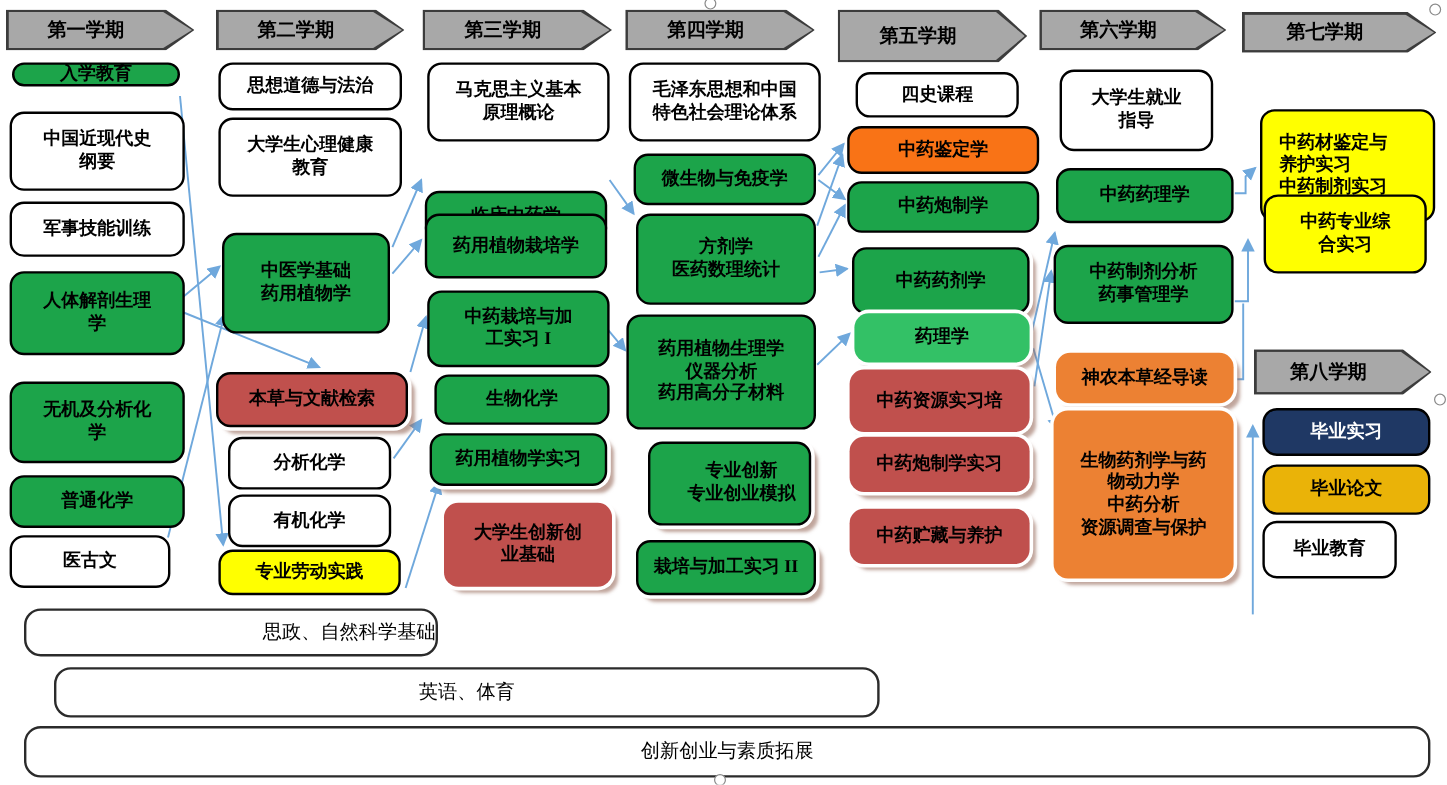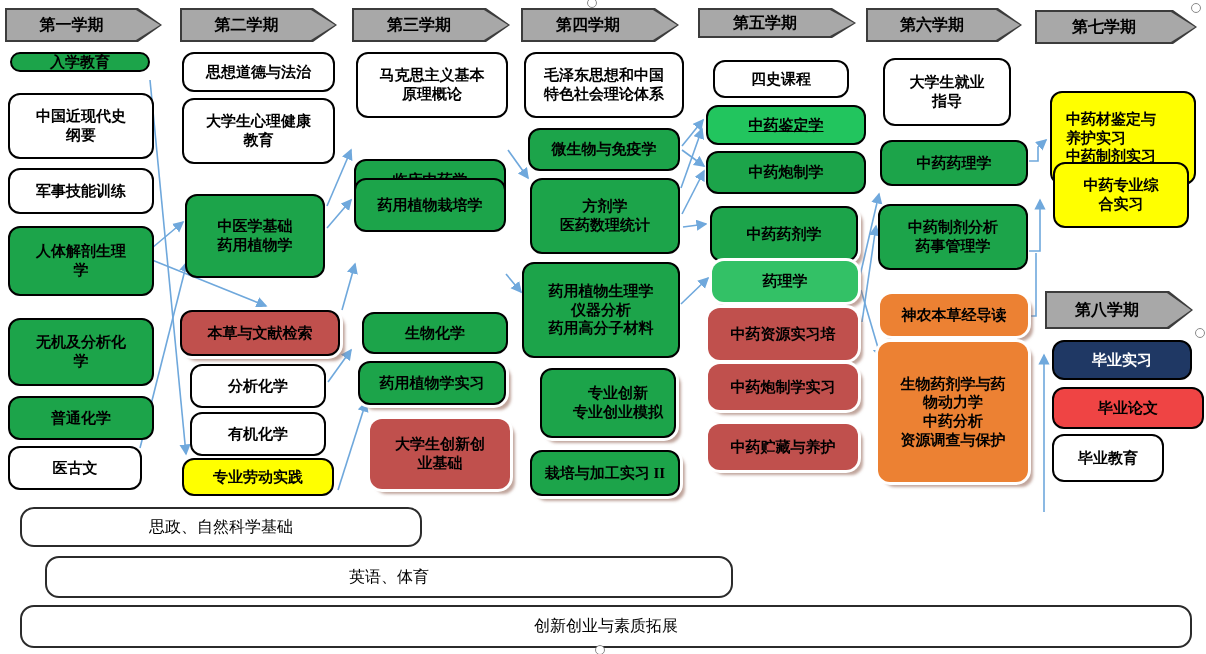--- a/index.html
+++ b/index.html
@@ -82,21 +82,21 @@
     <div class="hdr" style="left: 352px; top: 8px; width: 158px; height: 34px;">
       <div class="hdr-outer" style="clip-path: polygon(0px 0px, calc(100% - 24px) 0px, 100% 50%, calc(100% - 24px) 100%, 0px 100%); background: rgb(60, 60, 60);"></div>
       <div class="hdr-inner" style="clip-path: polygon(0px 0px, calc(100% - 24px) 0px, 100% 50%, calc(100% - 24px) 100%, 0px 100%); background: rgb(168, 168, 168);"></div>
       <div class="hdr-label" style="width: calc(100% - 24px);">第三学期</div>
     </div>
     <div class="hdr" style="left: 521px; top: 8px; width: 158px; height: 34px;">
       <div class="hdr-outer" style="clip-path: polygon(0px 0px, calc(100% - 24px) 0px, 100% 50%, calc(100% - 24px) 100%, 0px 100%); background: rgb(60, 60, 60);"></div>
       <div class="hdr-inner" style="clip-path: polygon(0px 0px, calc(100% - 24px) 0px, 100% 50%, calc(100% - 24px) 100%, 0px 100%); background: rgb(168, 168, 168);"></div>
       <div class="hdr-label" style="width: calc(100% - 24px);">第四学期</div>
     </div>
-    <div class="hdr" style="left: 698px; top: 8px; width: 158px; height: 30px; text-align: center;">
+    <div class="hdr" style="left: 698px; top: 8px; width: 158px; height: 44px; text-align: center;">
       <div class="hdr-outer" style="clip-path: polygon(0px 0px, calc(100% - 24px) 0px, 100% 50%, calc(100% - 24px) 100%, 0px 100%); background: rgb(60, 60, 60);"></div>
       <div class="hdr-inner" style="clip-path: polygon(0px 0px, calc(100% - 24px) 0px, 100% 50%, calc(100% - 24px) 100%, 0px 100%); background: rgb(168, 168, 168);"></div>
       <div class="hdr-label" style="width: calc(100% - 24px);">第五学期</div>
     </div>
     <div class="hdr" style="left: 866px; top: 8px; width: 156px; height: 34px;">
       <div class="hdr-outer" style="clip-path: polygon(0px 0px, calc(100% - 24px) 0px, 100% 50%, calc(100% - 24px) 100%, 0px 100%); background: rgb(60, 60, 60);"></div>
       <div class="hdr-inner" style="clip-path: polygon(0px 0px, calc(100% - 24px) 0px, 100% 50%, calc(100% - 24px) 100%, 0px 100%); background: rgb(168, 168, 168);"></div>
       <div class="hdr-label" style="width: calc(100% - 24px);">第六学期</div>
     </div>
     <div class="hdr" style="left: 1035px; top: 10px; width: 162px; height: 34px;">
@@ -158,20 +158,24 @@
     </div>
     <div class="box bordered" style="left: 356px; top: 52px; width: 152px; height: 66px; background: rgb(255, 255, 255);">
       <div>马克思主义基本</div>
       <div>原理概论</div>
     </div>
     <div class="box bordered" style="left: 354px; top: 127px; width: 152px; height: 43px; background: rgb(28, 164, 74); margin-top: 32px;">
       <div>临床中药学</div>
     </div>
     <div class="box bordered" style="left: 354px; top: 178px; width: 152px; height: 54px; background: rgb(28, 164, 74);">
       <div>药用植物栽培学</div>
+    </div>
+    <div class="box bordered" style="left: 356px; top: 242px; width: 152px; height: 64px; background: rgb(28, 164, 74);">
+      <div>中药栽培与加</div>
+      <div>工实习 I</div>
     </div>
     <div class="box bordered" style="left: 362px; top: 312px; width: 146px; height: 42px; background: rgb(28, 164, 74);">
       <div>生物化学</div>
     </div>
     <div class="box bordered shadowed" style="left: 358px; top: 361px; width: 148px; height: 44px; background: rgb(28, 164, 74);">
       <div>药用植物学实习</div>
     </div>
     <div class="box shadowed" style="left: 370px; top: 419px; width: 140px; height: 70px; background: rgb(192, 80, 77);">
       <div>大学生创新创</div>
       <div>业基础</div>
@@ -195,21 +199,21 @@
     <div class="box bordered shadowed" style="left: 540px; top: 368px; width: 136px; height: 70px; background: rgb(28, 164, 74); padding-left: 24px;">
       <div>专业创新</div>
       <div>专业创业模拟</div>
     </div>
     <div class="box bordered shadowed" style="left: 530px; top: 450px; width: 150px; height: 46px; background: rgb(28, 164, 74);">
       <div>栽培与加工实习 II</div>
     </div>
     <div class="box bordered" style="left: 713px; top: 60px; width: 136px; height: 38px; background: rgb(255, 255, 255);">
       <div>四史课程</div>
     </div>
-    <div class="box bordered" style="left: 706px; top: 105px; width: 160px; height: 40px; background: #22c55e; text-decoration: underline;">
+    <div class="box bordered" style="left: 706px; top: 105px; width: 160px; height: 40px; background: #f97316;">
       <div>中药鉴定学</div>
     </div>
     <div class="box bordered" style="left: 706px; top: 151px; width: 160px; height: 43px; background: rgb(28, 164, 74);">
       <div>中药炮制学</div>
     </div>
     <div class="box bordered shadowed" style="left: 710px; top: 206px; width: 148px; height: 56px; background: rgb(28, 164, 74);">
       <div>中药药剂学</div>
     </div>
     <div class="box shadowed" style="left: 712px; top: 261px; width: 146px; height: 41px; background: rgb(51, 193, 102);">
       <div>药理学</div>
@@ -248,27 +252,27 @@
       <div>养护实习</div>
       <div>中药制剂实习</div>
     </div>
     <div class="box bordered" style="left: 1053px; top: 162px; width: 136px; height: 66px; background: rgb(255, 255, 0);">
       <div>中药专业综</div>
       <div>合实习</div>
     </div>
     <div class="box bordered" style="left: 1052px; top: 340px; width: 140px; height: 40px; background: rgb(31, 56, 100); color: rgb(255, 255, 255);">
       <div>毕业实习</div>
     </div>
-    <div class="box bordered" style="left: 1052px; top: 387px; width: 152px; height: 42px; background: #ef4444;">
+    <div class="box bordered" style="left: 1052px; top: 387px; width: 140px; height: 42px; background: #eab308;">
       <div>毕业论文</div>
     </div>
     <div class="box bordered" style="left: 1052px; top: 434px; width: 112px; height: 48px; background: rgb(255, 255, 255);">
       <div>毕业教育</div>
     </div>
-    <div class="bar" style="left: 20px; top: 507px; width: 402px; height: 40px;">
+    <div class="bar" style="left: 20px; top: 507px; width: 345px; height: 40px; justify-content: flex-end;">
       <span>思政、自然科学基础</span>
     </div>
     <div class="bar" style="left: 45px; top: 556px; width: 688px; height: 42px;">
       <span>英语、体育</span>
     </div>
     <div class="bar" style="left: 20px; top: 605px; width: 1172px; height: 43px;">
       <span>创新创业与素质拓展</span>
     </div>
     <div class="handle" style="left: 587px; top: -2px;"></div>
     <div class="handle" style="left: 1191px; top: 3px;"></div>

